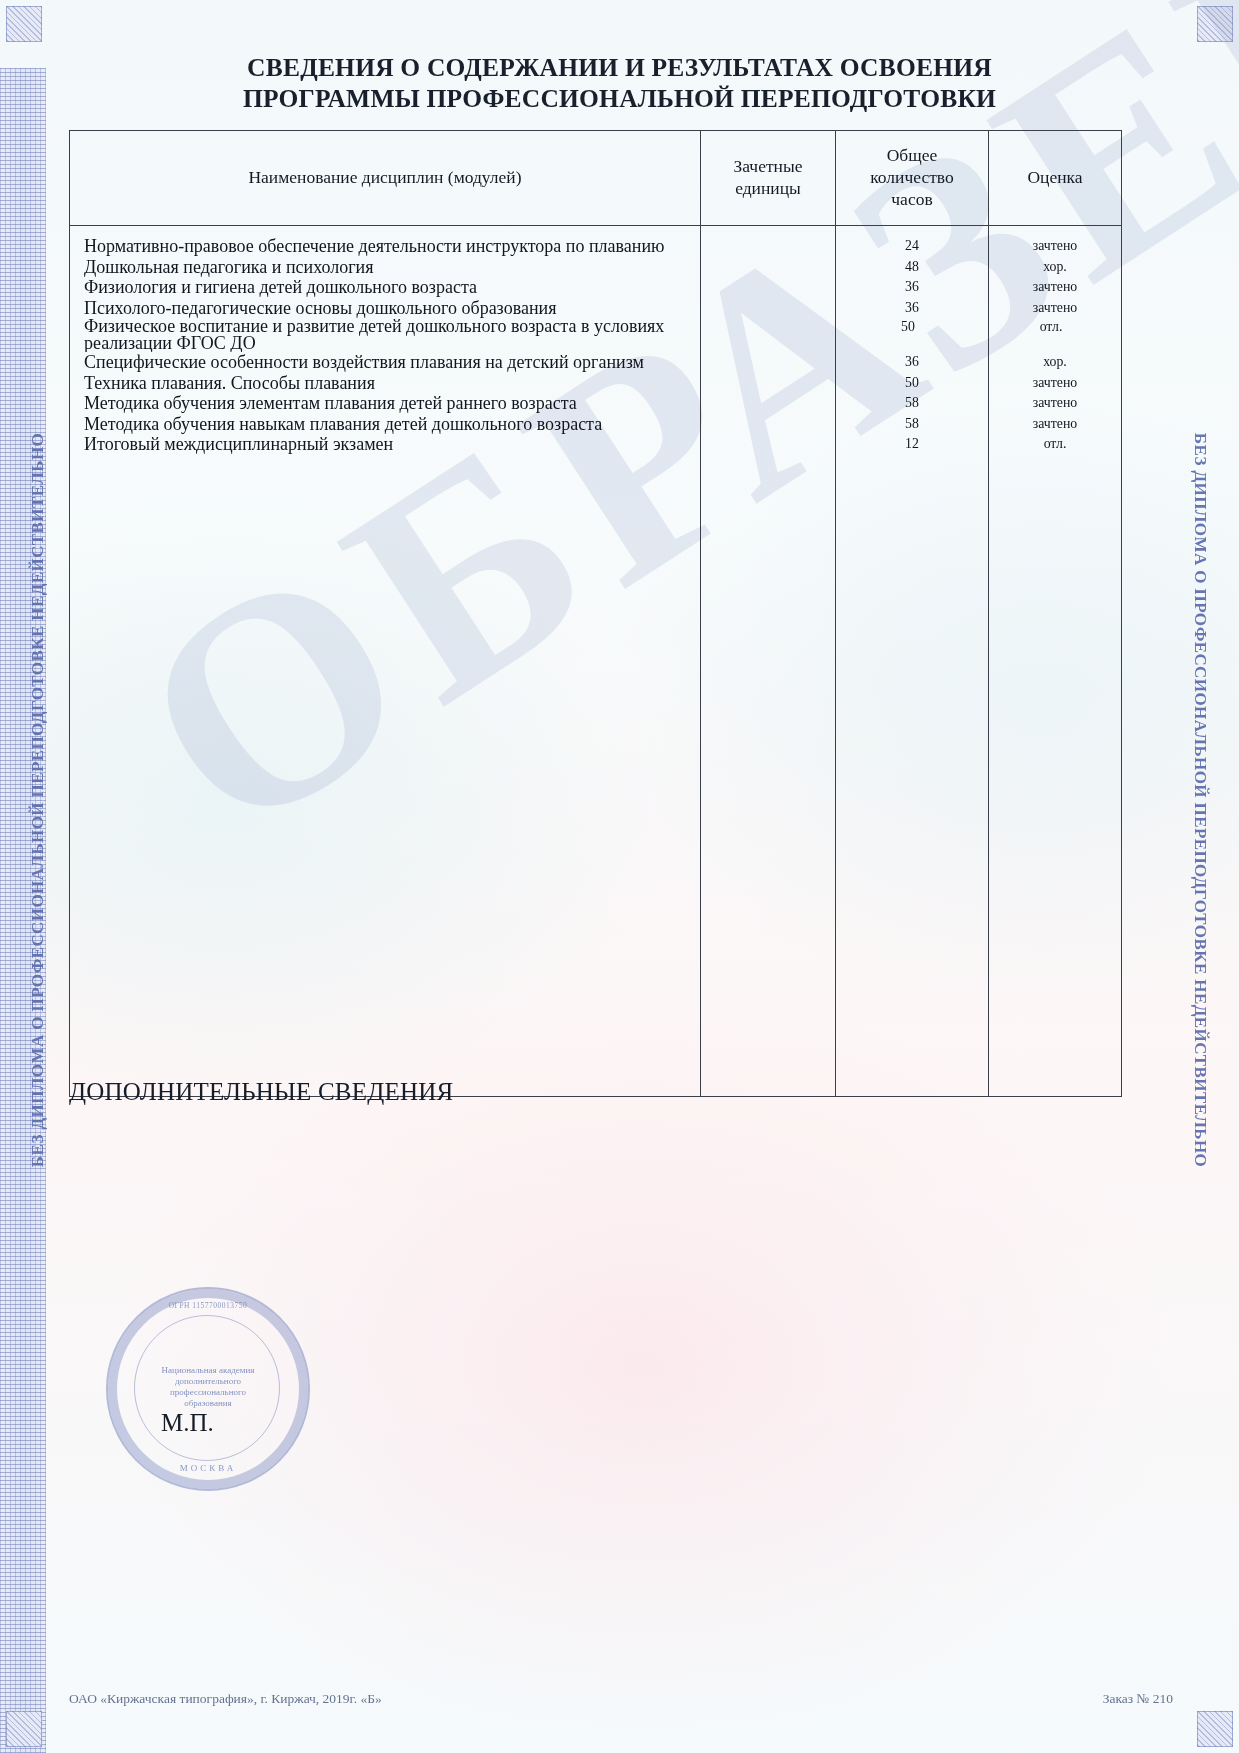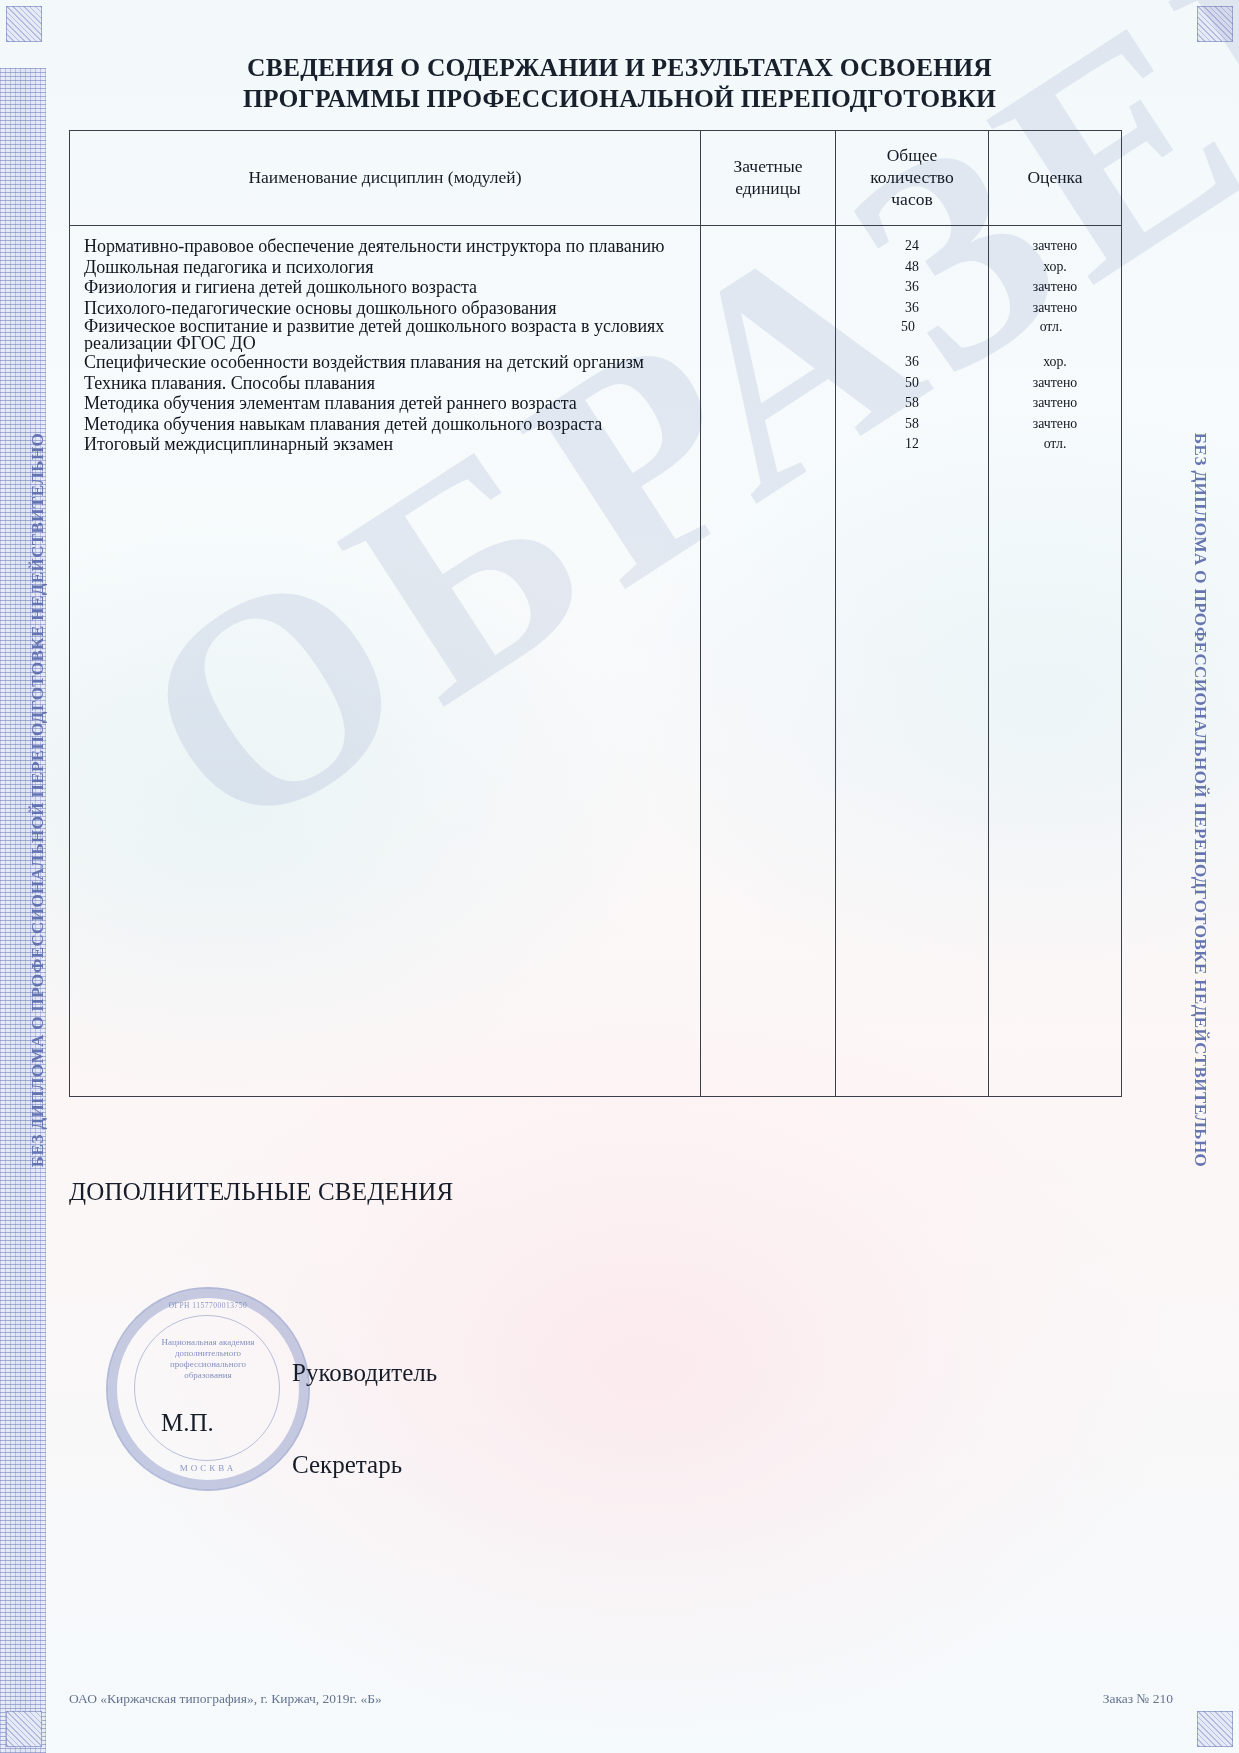--- a/index.html
+++ b/index.html
@@ -153,21 +153,21 @@
     white-space: nowrap;
     overflow: hidden;
   }
   .col-name .row-line { padding-left: 14px; }
   .center .row-line { text-align: center; font-size: 13.8px; }
   .wrap2 { line-height: 17px; height: 34px; white-space: normal; padding-right: 8px; }
 
   .extra-title {
     position: absolute;
     left: 23px;
-    top: 1144px;
+    top: 1044px;
     font-size: 25px;
     color: #161d28;
     letter-spacing: 0.2px;
   }
 
   .sign-block {
     position: absolute;
     left: 246px;
     top: 1325px;
     font-size: 25px;
@@ -198,21 +198,21 @@
   }
   .stamp .inner-ring {
     position: absolute;
     left: 26px; top: 26px;
     width: 144px; height: 144px;
     border-radius: 50%;
     border: 1px solid rgba(96,116,180,0.5);
   }
   .stamp .core {
     position: absolute;
-    left: 44px; top: 48px;
+    left: 44px; top: 76px;
     width: 112px;
     text-align: center;
     font-size: 9px;
     line-height: 11px;
     font-family: "Liberation Serif", serif;
     color: rgba(86,106,172,0.85);
   }
   .stamp .arc-top {
     position: absolute;
     left: 0; top: 12px;
@@ -357,22 +357,18 @@
 
     <div class="stamp">
       <div class="inner-ring"></div>
       <div class="arc-top">ОГРН 1157700013750</div>
       <div class="core">Национальная академия дополнительного профессионального образования</div>
       <div class="arc-bottom">МОСКВА</div>
     </div>
 
     <div class="mp">М.П.</div>
 
-    <div class="sign-block">
-      <div class="sign-row">Руководитель</div>
-      <div class="sign-row">Секретарь</div>
-    </div>
 
     <div class="footer-left">ОАО «Киржачская типография», г. Киржач, 2019г. «Б»</div>
     <div class="footer-right">Заказ № 210</div>
 
   </div>
 </div>
 
 </body></html>

